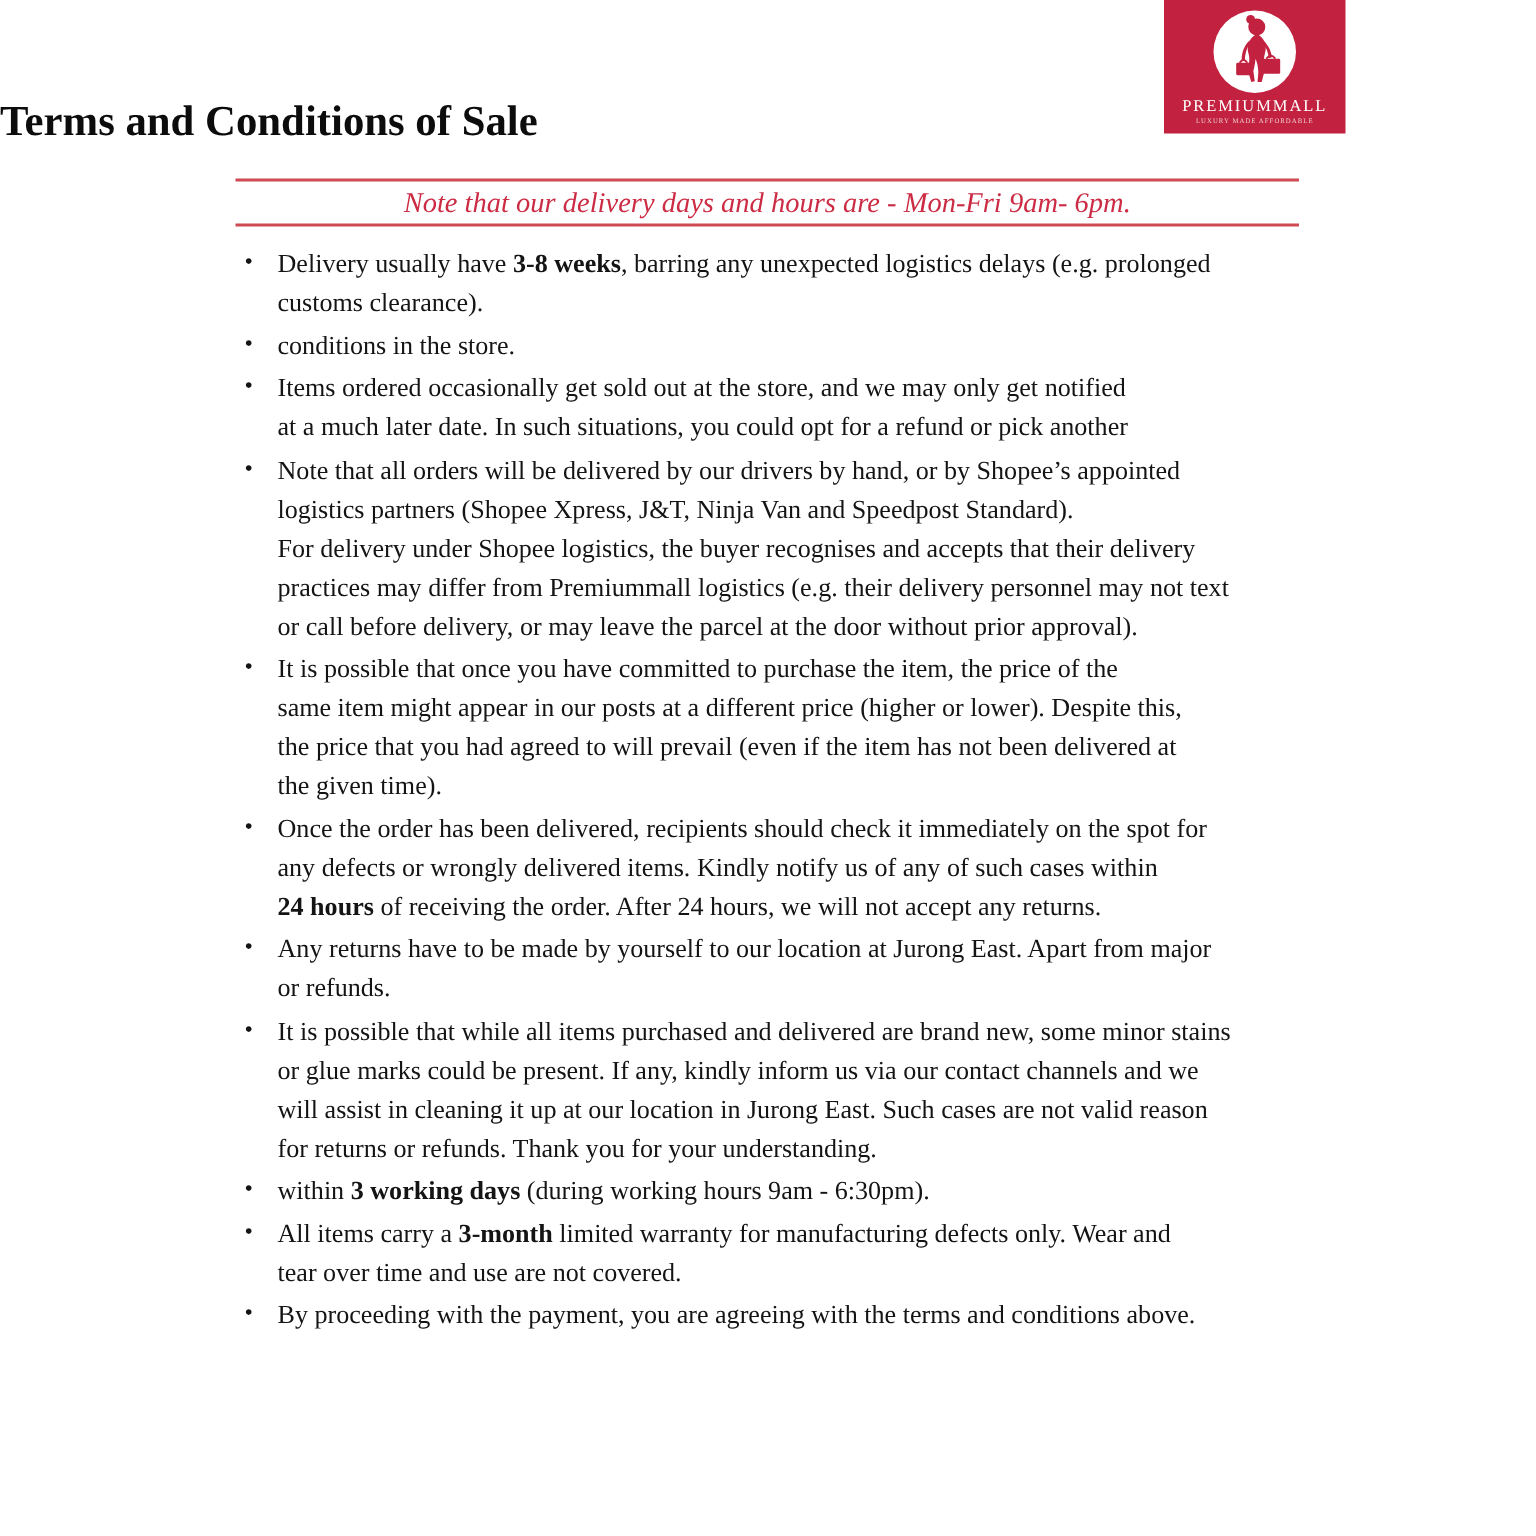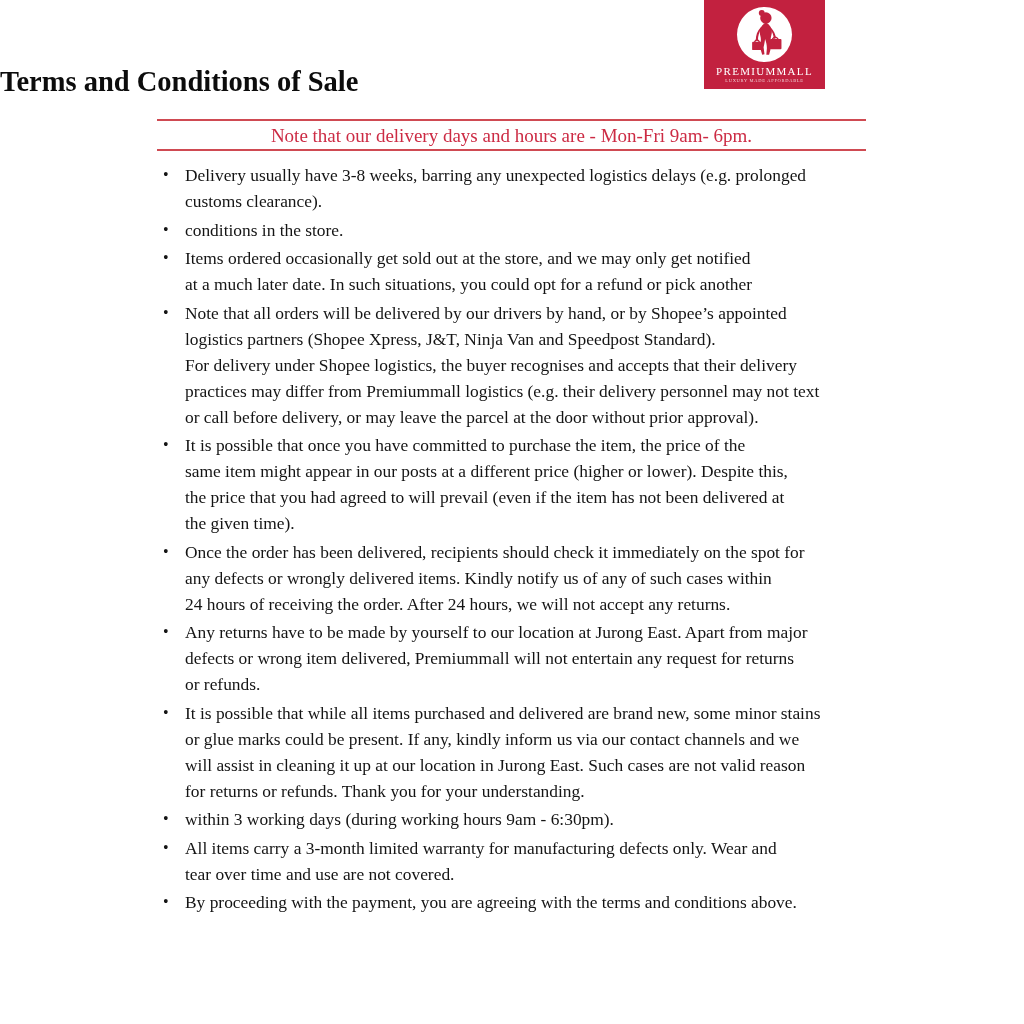--- a/index.html
+++ b/index.html
@@ -12,21 +12,21 @@
   .page{
     position:relative;
     width:1024px;height:1024px;
     background:#ffffff;
     font-family:"Liberation Serif", serif;
     color:var(--ink);
     overflow:hidden;
   }
   
   .logo{
-    position:absolute;left:704px;top:0;width:121px;height:89px;
+    position:absolute;left:776px;top:0;width:121px;height:89px;
     background:var(--logo-red);
   }
   .logo-circle{
     width:55px;height:55px;border-radius:50%;
     background:#ffffff;margin:7px auto 0 auto;
     display:flex;align-items:center;justify-content:center;
     overflow:hidden;
   }
   .logo-circle svg{display:block;width:55px;height:55px;}
   .logo-name{
@@ -45,40 +45,40 @@
   }
   
   .rule{
     position:absolute;left:157px;width:709px;height:2px;
     background:var(--rule-red);
   }
   .rule-top{top:119px;}
   .rule-bottom{top:149px;}
   .notice{
     position:absolute;left:157px;top:123px;width:709px;
-    text-align:center;font-size:19px;
+    text-align:center;font-style:italic;font-size:19px;
     color:var(--note-red);line-height:26px;
   }
   
   .terms{
     position:absolute;left:163px;top:162px;width:720px;
   }
   .bullet-item{
     display:flex;align-items:flex-start;
     margin-bottom:2.5px;
   }
   .bullet-marker{
     width:22px;flex:0 0 22px;
     font-size:16px;line-height:26px;color:var(--ink);
   }
   .bullet-content{flex:1 1 auto;}
   .bullet-line{
     font-size:17.4px;line-height:26px;white-space:nowrap;
   }
-  .bullet-line .bold{font-weight:normal;}
+  .bullet-line .bold{font-weight:bold;}
 </style>
 </head>
 <body>
 
 <div class="page">
 
   <div class="logo">
     <div class="logo-circle">
       <svg viewBox="0 0 60 60" aria-hidden="true">
 
@@ -161,21 +161,20 @@
         <div class="bullet-content">
           <div class="bullet-line"><span>Once the order has been delivered, recipients should check it immediately on the spot for</span></div>
           <div class="bullet-line"><span>any defects or wrongly delivered items. Kindly notify us of any of such cases within</span></div>
           <div class="bullet-line"><span class="bold">24 hours</span><span> of receiving the order. After 24 hours, we will not accept any returns.</span></div>
         </div>
       </div>
       <div class="bullet-item">
         <span class="bullet-marker">•</span>
         <div class="bullet-content">
           <div class="bullet-line"><span>Any returns have to be made by yourself to our location at Jurong East. Apart from major</span></div>
-          <div class="bullet-line"><span>defects or wrong item delivered, Premiummall will not entertain any request for returns</span></div>
           <div class="bullet-line"><span>or refunds.</span></div>
         </div>
       </div>
       <div class="bullet-item">
         <span class="bullet-marker">•</span>
         <div class="bullet-content">
           <div class="bullet-line"><span>It is possible that while all items purchased and delivered are brand new, some minor stains</span></div>
           <div class="bullet-line"><span>or glue marks could be present. If any, kindly inform us via our contact channels and we</span></div>
           <div class="bullet-line"><span>will assist in cleaning it up at our location in Jurong East. Such cases are not valid reason</span></div>
           <div class="bullet-line"><span>for returns or refunds. Thank you for your understanding.</span></div>

